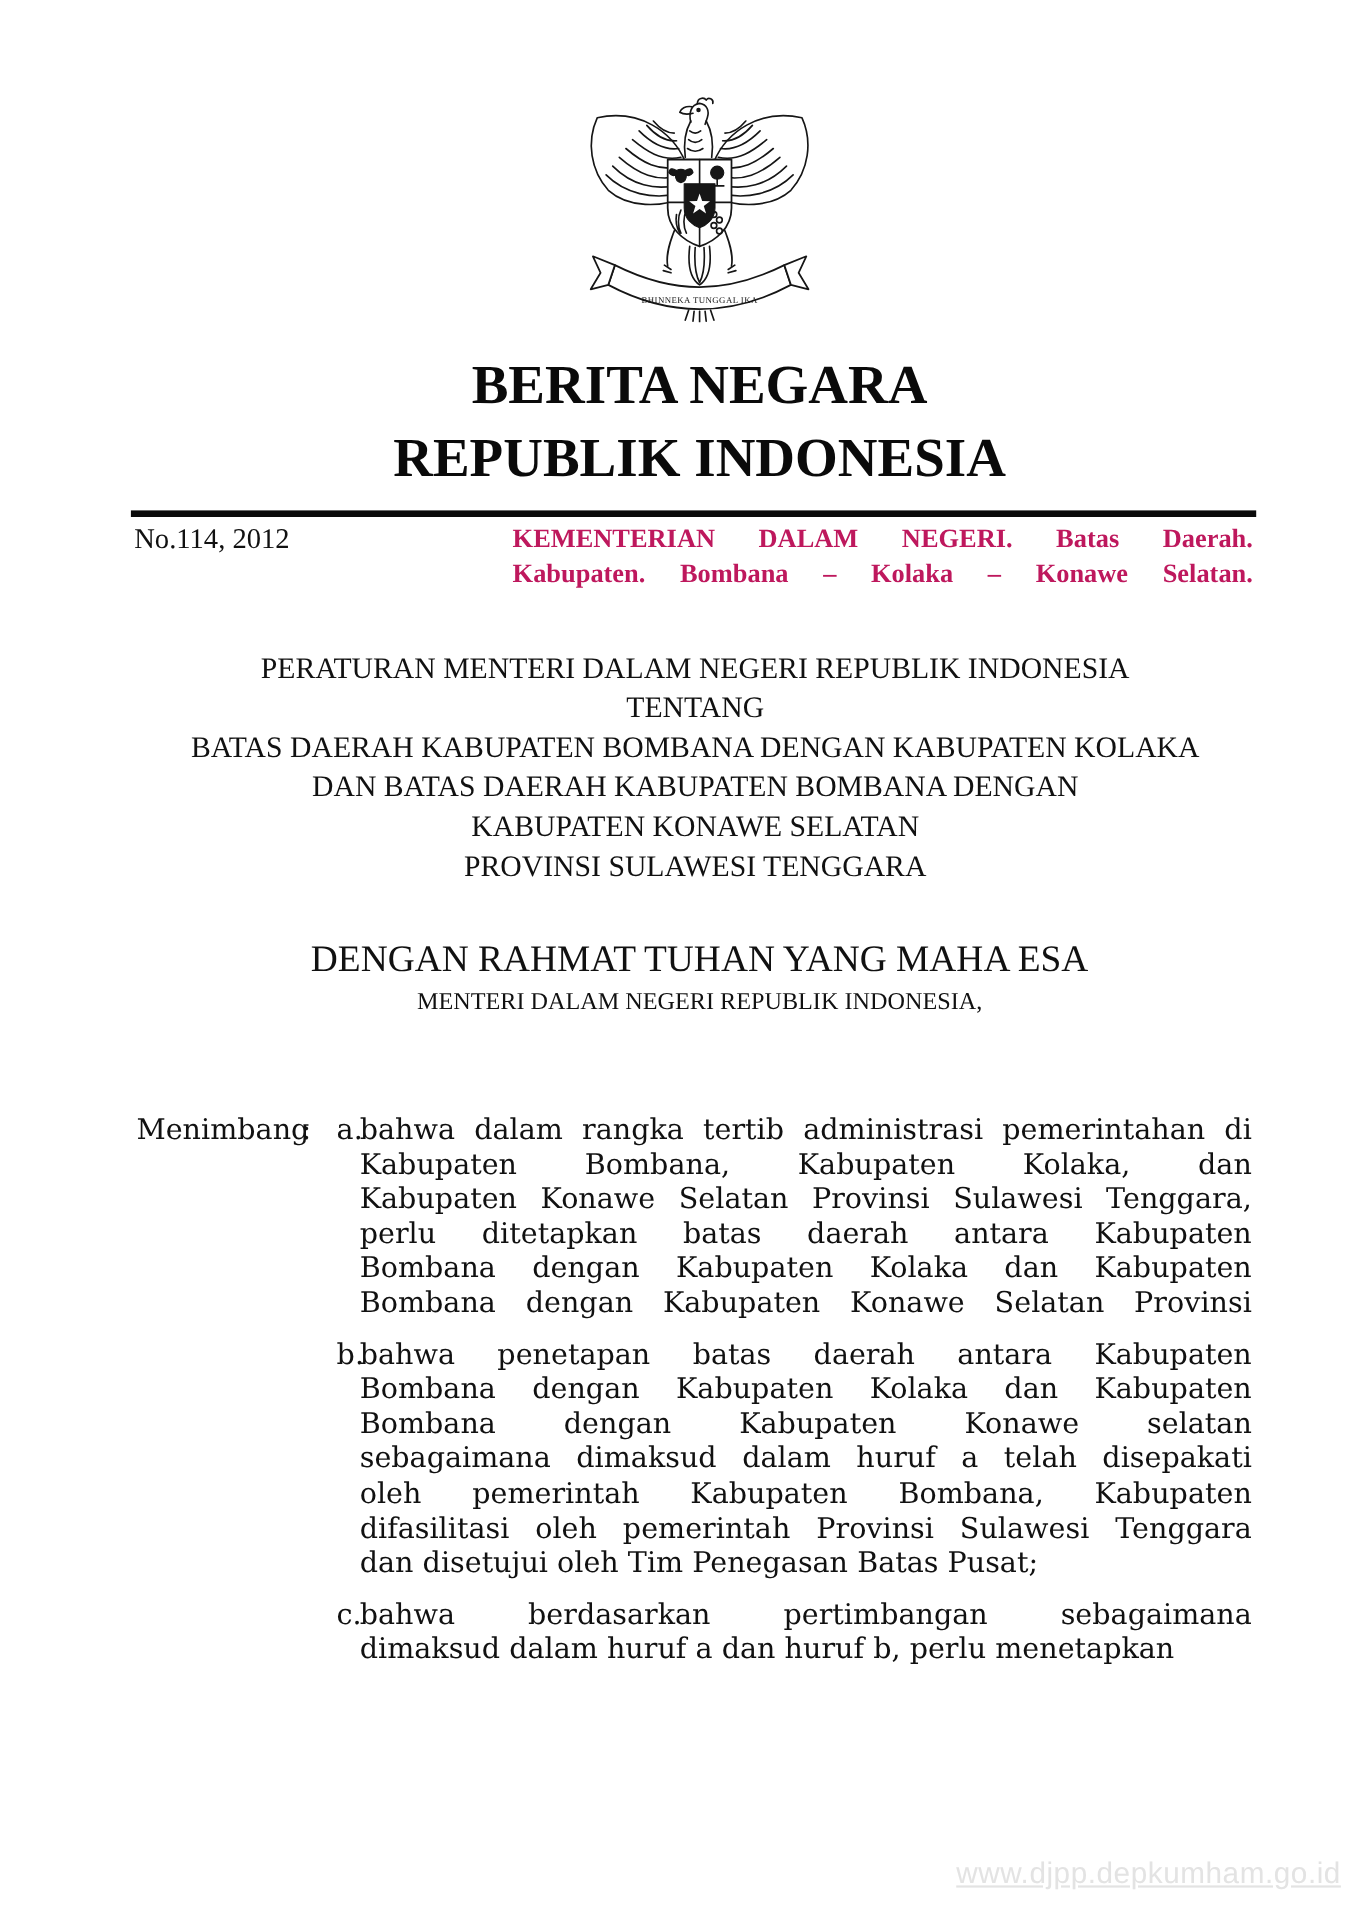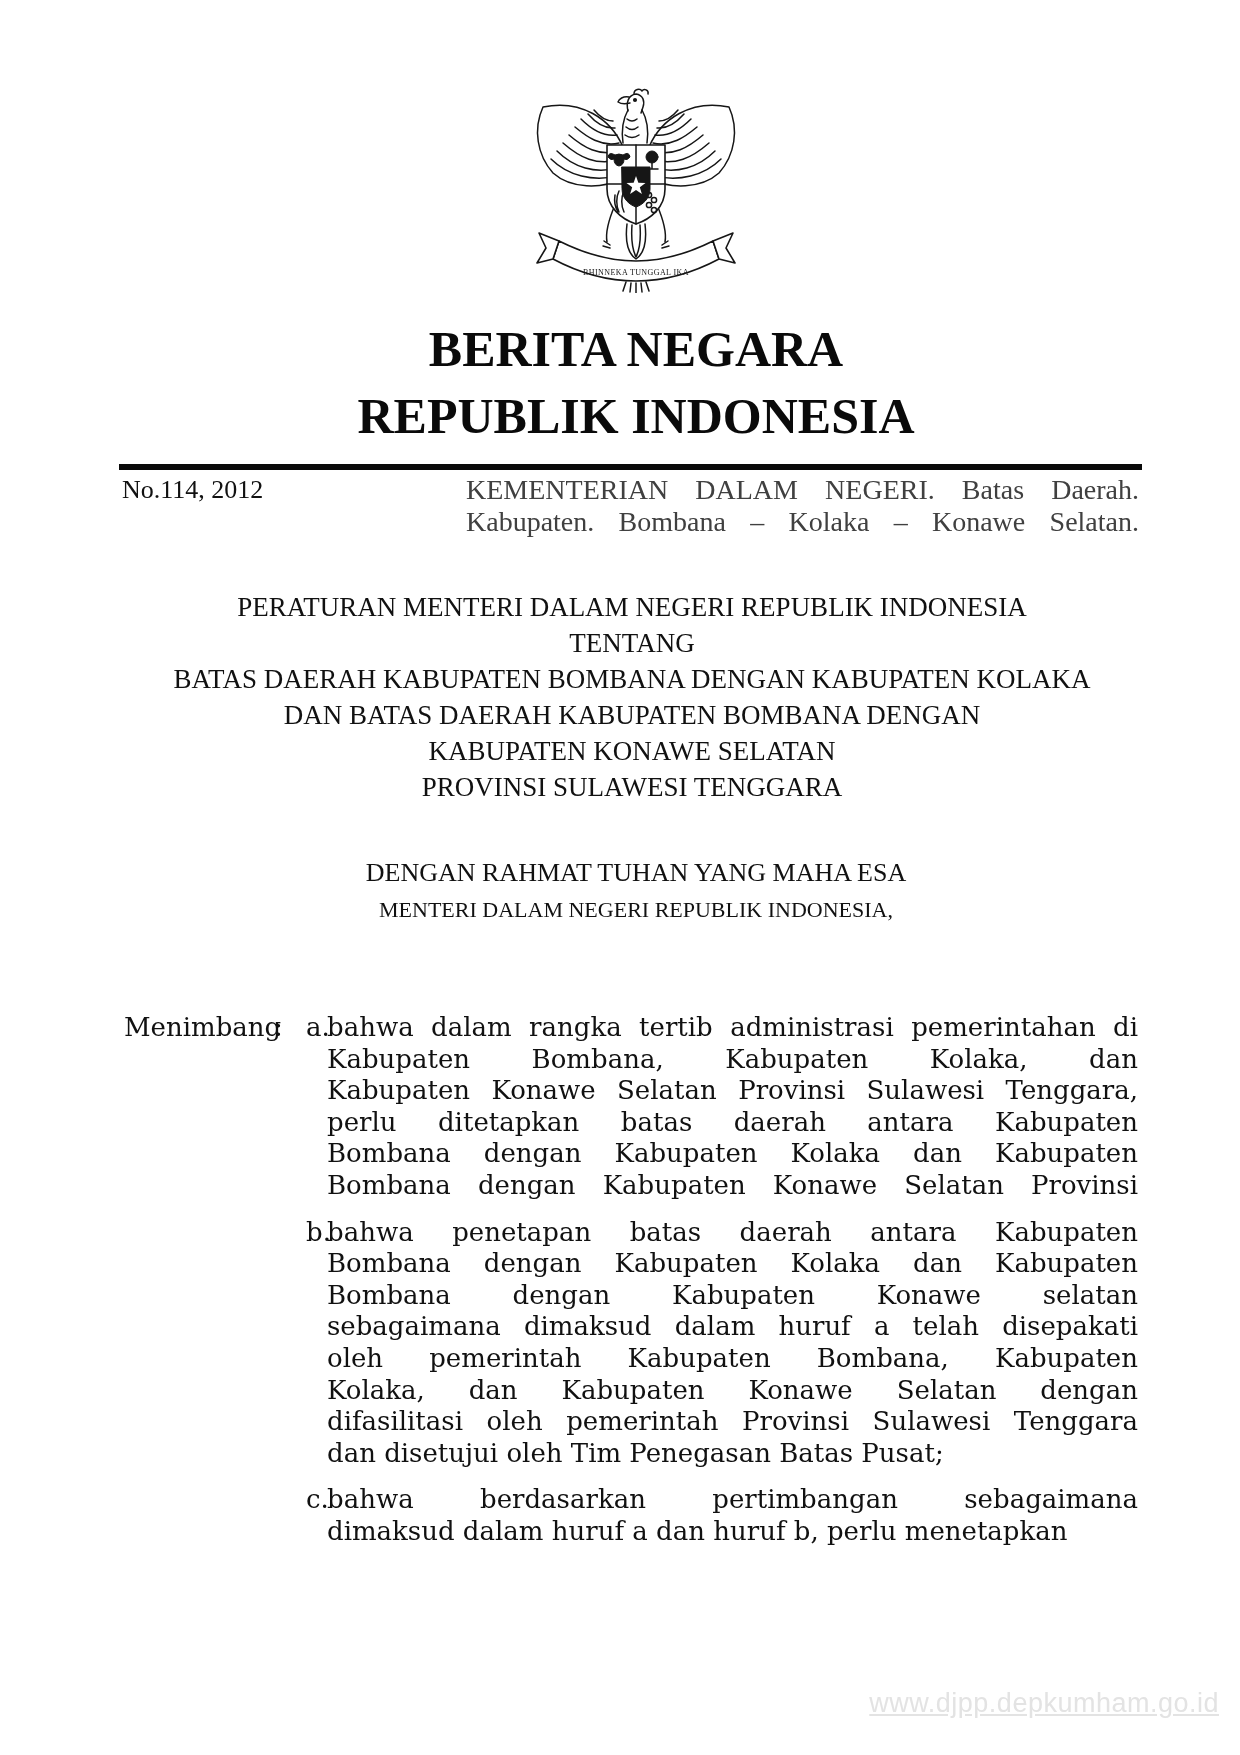--- a/index.html
+++ b/index.html
@@ -22,31 +22,31 @@
   #masthead-rule{
     position:absolute;left:103px;top:464px;width:1023px;height:6px;
     background:#0a0a0a;
   }
   #issue-number{
     position:absolute;left:106px;top:474px;
     font-size:26px;line-height:32px;color:#111;
   }
   #issue-subject{
     position:absolute;left:450px;top:474px;width:673px;
-    font-size:28px;line-height:32px;color:#404040;
+    font-size:24px;line-height:32px;color:#be185d;font-weight:bold;
   }
   
   #regulation-heading{
     position:absolute;left:101px;top:589px;width:1030px;
     font-size:27px;line-height:36px;color:#111;
   }
   .hline{text-align:center;}
   #invocation{
     position:absolute;left:105px;top:855px;width:1030px;
-    font-size:26px;line-height:36px;text-align:center;color:#111;
+    font-size:34px;line-height:36px;text-align:center;color:#111;
   }
   #authority{
     position:absolute;left:105px;top:892px;width:1030px;
     font-size:22px;line-height:36px;text-align:center;color:#111;
   }
   
   .bodytext{font-family:"DejaVu Serif", serif;}
   #menimbang-label{
     position:absolute;left:108px;top:1012px;
     font-size:26px;line-height:31.6px;
@@ -190,21 +190,20 @@
         </div>
     </div>
     <div class="consideration-item">
       <span class="item-marker">b.</span>
       <div class="item-lines">
           <div class="jline">bahwa penetapan batas daerah antara Kabupaten</div>
           <div class="jline">Bombana dengan Kabupaten Kolaka dan Kabupaten</div>
           <div class="jline">Bombana dengan Kabupaten Konawe selatan</div>
           <div class="jline">sebagaimana dimaksud dalam huruf a telah disepakati</div>
           <div class="jline">oleh pemerintah Kabupaten Bombana, Kabupaten</div>
-          <div class="jline">Kolaka, dan Kabupaten Konawe Selatan dengan</div>
           <div class="jline">difasilitasi oleh pemerintah Provinsi Sulawesi Tenggara</div>
           <div class="jline last">dan disetujui oleh Tim Penegasan Batas Pusat;</div>
         </div>
     </div>
     <div class="consideration-item">
       <span class="item-marker">c.</span>
       <div class="item-lines">
           <div class="jline">bahwa berdasarkan pertimbangan sebagaimana</div>
           <div class="jline last">dimaksud dalam huruf a dan huruf b, perlu menetapkan</div>
         </div>

